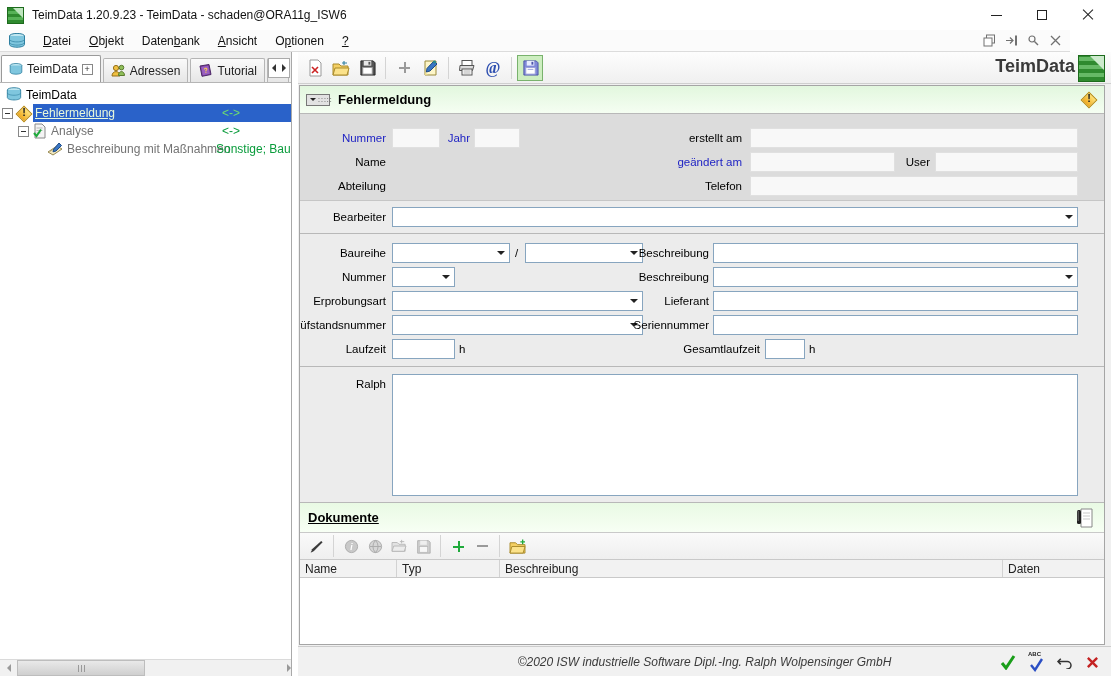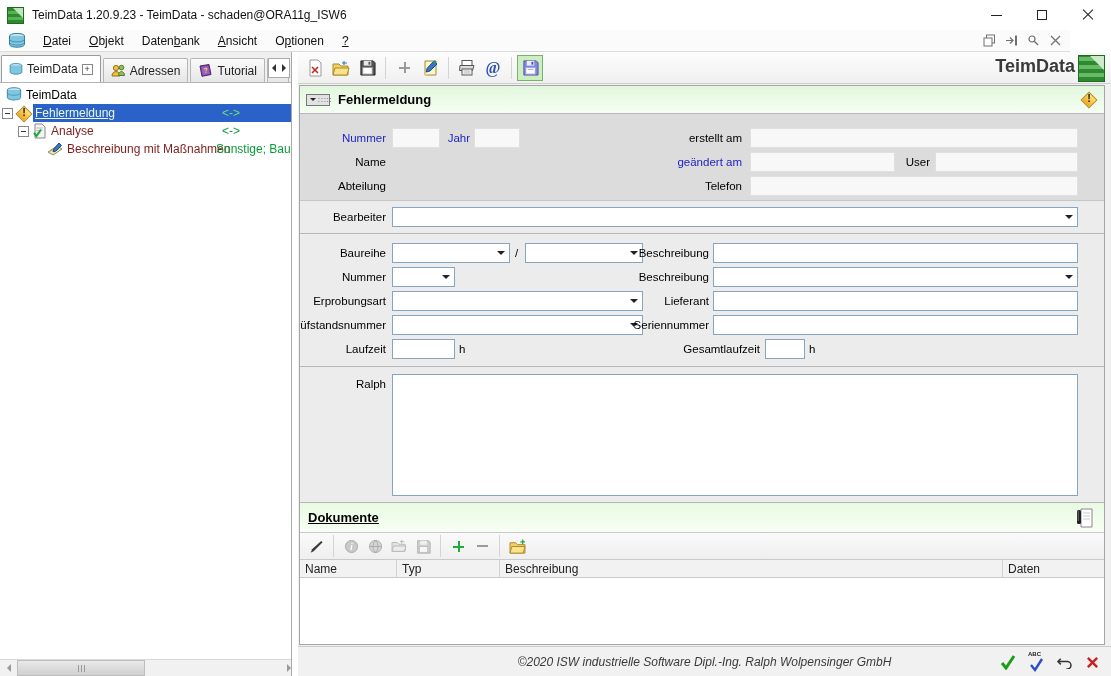--- a/index.html
+++ b/index.html
@@ -36,21 +36,21 @@
   .plusbox{width:11px;height:11px;border:1px solid #888;background:#fff;font-size:9px;line-height:9px;text-align:center;color:#333;}
   .tabarrows{position:absolute;right:1px;bottom:4px;display:flex;background:#fff;border:1px solid #aaa;height:20px;}
   .tabarrow{width:10px;display:flex;align-items:center;justify-content:center;}
   .tri-l{width:0;height:0;border:4px solid transparent;border-right-color:#333;border-left:none;}
   .tri-r{width:0;height:0;border:4px solid transparent;border-left-color:#333;border-right:none;}
 
   .tree{flex:1;background:#fff;position:relative;font-size:12px;overflow:hidden;padding-top:3px;}
   .trow{position:relative;height:18px;display:flex;align-items:center;white-space:nowrap;}
   .expand{width:11px;height:11px;border:1px solid #888;background:#fff;position:relative;flex:none;}
   .expand:before{content:"";position:absolute;left:2px;top:4px;width:5px;height:1px;background:#333;}
-  .tlabel{color:#7f1d1d;margin-left:4px;}
+  .tlabel{color:#737373;margin-left:4px;}
   .tvalue{color:#0a9c3c;position:absolute;left:222px;}
   .trow.selected .selband{position:absolute;left:33px;right:0;top:0;bottom:0;background:#2a62c9;}
   .trow.selected .tlabel{color:#e9f9da;text-decoration:underline;position:relative;}
   .trow.selected .tvalue{color:#6fdd6f;}
   .ticon{width:16px;height:16px;flex:none;position:relative;margin-left:3px;}
 
   .hscroll{height:17px;background:#f1f1f1;border-top:1px solid #dadada;display:flex;align-items:stretch;margin-top:auto;}
   .sbtn{width:17px;display:flex;align-items:center;justify-content:center;background:#f1f1f1;}
   .sthumb{width:128px;background:linear-gradient(#e9e9e9,#cfcfcf);border:1px solid #bdbdbd;display:flex;align-items:center;justify-content:center;gap:2px;}
   .grip{width:1px;height:7px;background:#9a9a9a;}

